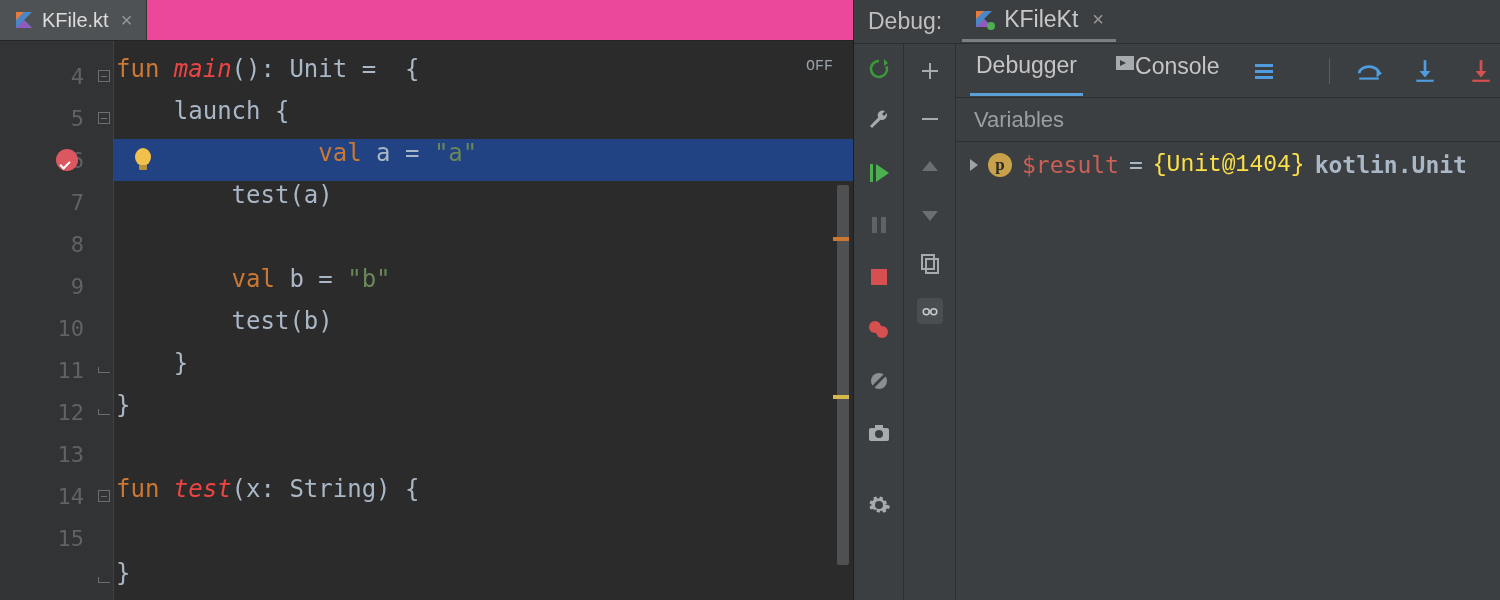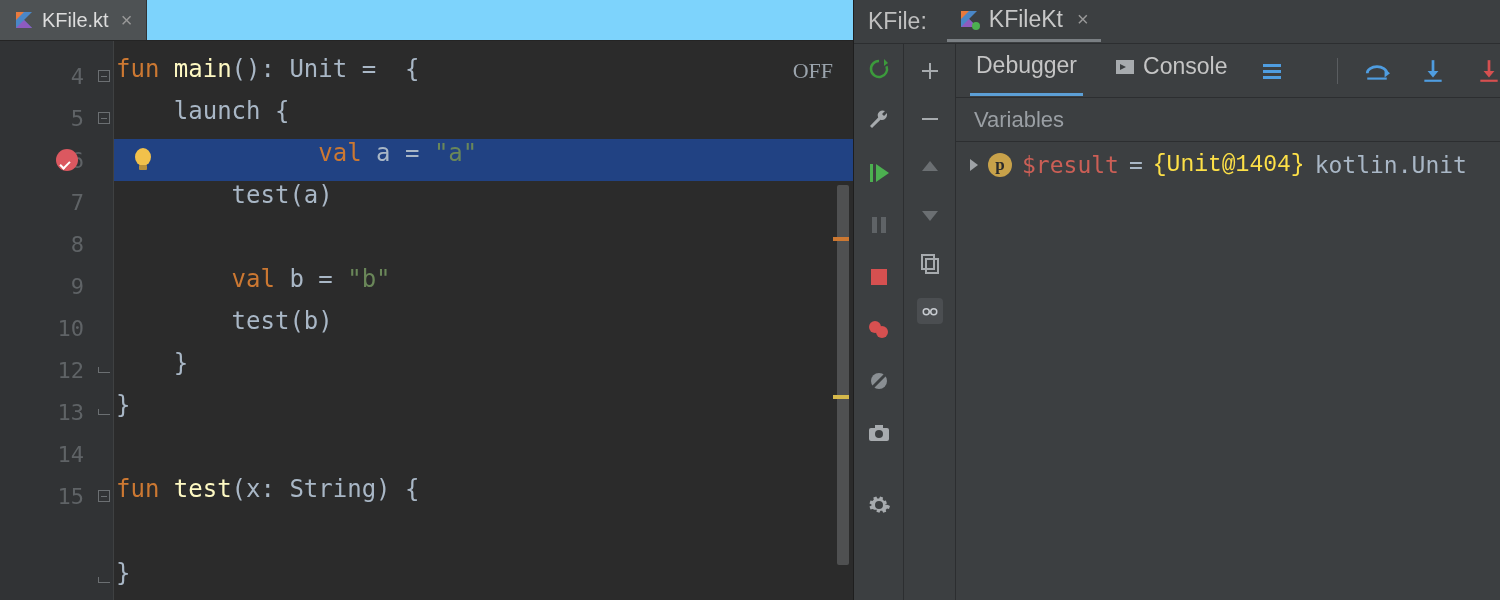--- a/index.html
+++ b/index.html
@@ -13,21 +13,21 @@
   }
   
   .editor {
     flex:0 0 854px;
     background:#2b2b2b;
     display:flex; flex-direction:column;
     border-right:1px solid #1e1e1e;
   }
   .tabs {
     height:44px;
-    background:#7dd3fc;
+    background:#ec4899;
     display:flex; align-items:flex-end;
     border-bottom:1px solid #242424;
   }
   .tab {
     height:40px; padding:0 14px;
     background:#4e5254;
     display:flex; align-items:center; gap:8px;
     border-right:1px solid #333;
     color:#ddd; font-size:20px;
   }
@@ -83,27 +83,27 @@
     position:relative;
   }
   .code-line { height:42px; display:flex; align-items:flex-start; padding-left:2px; white-space:pre; }
   .hl { background:#214283; color:#fff; position:relative; }
   .bulb {
     position:absolute; left:18px; top:8px;
     width:22px; height:26px;
   }
   .bulb svg{width:22px;height:26px;}
   .kw { color:#cc7832; }
-  .fn { color:#fef9c3; }
+  .fn { color:#ef4444;font-style:italic; }
   .ty { color:#a9b7c6; }
   .str{ color:#6a8759; }
   .op { color:#a9b7c6; }
   .off-badge{
     position:absolute; right:20px; top:17px;
-    color:#9aa3ac; font-family:Liberation Serif, serif; font-size:22px;
+    color:#9aa3ac; font-family:Liberation Mono, monospace; font-size:15px;
   }
   .scrollbar{
     position:absolute; right:3px; top:56px; width:14px; bottom:20px;
     background:rgba(255,255,255,0);
   }
   .thumb{
     position:absolute; top:88px; height:380px; width:12px; left:1px;
     background:rgba(115,118,120,0.5); border-radius:2px;
   }
   .marker{ position:absolute; right:1px; width:16px; height:4px; }
@@ -147,21 +147,21 @@
   }
   .debug-main{ flex:1; display:flex; flex-direction:column; }
   .debug-top-tabs{
     height:54px; display:flex; align-items:center;
     border-bottom:1px solid #2c2e30; padding:0 14px; gap:26px;
   }
   .dbg-tab{
     color:#c5c5c5; font-size:23px; padding:6px 6px 14px;
   }
   .dbg-tab.active{ border-bottom:3px solid #5c9fd6; font-weight:400;}
-  .console-tab{ display:flex; align-items:center; gap:8px;}
+  .console-tab{ display:flex; align-items:flex-start; }
   .spacer{flex:1;}
   .step-icons{ display:flex; gap:30px; padding-right:10px;}
   .step-icons svg{width:26px;height:26px;}
   .divider-v{ width:1px; height:26px; background:#5a5d60; }
   .vars-header{
     height:44px; display:flex; align-items:center; padding-left:18px;
     color:#9a9fa4; font-size:22px; border-bottom:1px solid #2c2e30;
   }
   .var-row{
     display:flex; align-items:center;
@@ -172,21 +172,21 @@
     width:0;height:0;border-top:6px solid transparent;border-bottom:6px solid transparent;border-left:8px solid #9ea2a6;
   }
   .p-badge{
     width:24px;height:24px;border-radius:50%;
     background:#c8a24a;color:#2b2b2b; font:700 17px/24px Menlo;
     text-align:center;
   }
   .vname{ color:#cc5f56; }
   .veq{ color:#a9b7c6; }
   .vbrace{ color:#fde047;font-family:Liberation Mono, monospace; }
-  .vtype{ color:#a9b7c6; }
+  .vtype{ color:#a9b7c6;font-weight:bold; }
 </style>
 </head>
 <body>
 
 <div class="editor">
   <div class="tabs">
     <div class="tab">
       <span class="k-icon">
         <svg viewBox="0 0 20 20">
             <polygon points="2,2 18,2 10,10 18,18 2,18" fill="#4a87c7"></polygon>
@@ -201,20 +201,21 @@
 
   <div class="code-area">
     <div class="gutter" id="gutter">
         <div class="gutter-row">4</div>
         <div class="gutter-row">5</div>
         <div class="gutter-row">6<div class="breakpoint"></div></div>
         <div class="gutter-row">7</div>
         <div class="gutter-row">8</div>
         <div class="gutter-row">9</div>
         <div class="gutter-row">10</div>
+        <div class="gutter-row">11</div>
         <div class="gutter-row">12</div>
         <div class="gutter-row">13</div>
         <div class="gutter-row">14</div>
         <div class="gutter-row">15</div>
       </div>
     <div class="foldcol" id="foldcol">
         <div class="fold-row">
           <div class="fold-mark"></div>
         </div>
         <div class="fold-row">
@@ -262,21 +263,21 @@
         <div class="code-line"><span></span></div>
         <div class="code-line"><span></span><span class="kw">fun </span><span class="fn">test</span><span class="op">(</span><span class="ty">x</span><span class="op">: </span><span class="ty">String</span><span class="op">) {</span></div>
         <div class="code-line"><span></span></div>
         <div class="code-line"><span></span><span class="op">}</span></div>
       </div>
   </div>
 </div>
 
 <div class="debug">
   <div class="debug-header">
-    <span class="debug-title">KFile:</span>
+    <span class="debug-title">Debug:</span>
     <div class="debug-tab">
       <span class="k-icon green">
         <svg viewBox="0 0 20 20">
             <polygon points="2,2 18,2 10,10 18,18 2,18" fill="#4a87c7"></polygon>
             <polygon points="2,2 10,2 2,10" fill="#e87a3d"></polygon>
             <polygon points="10,10 18,18 2,18" fill="#8e5bbf"></polygon>
           </svg>
       </span>
       <span>KFileKt</span>
       <span class="close-x">×</span>

